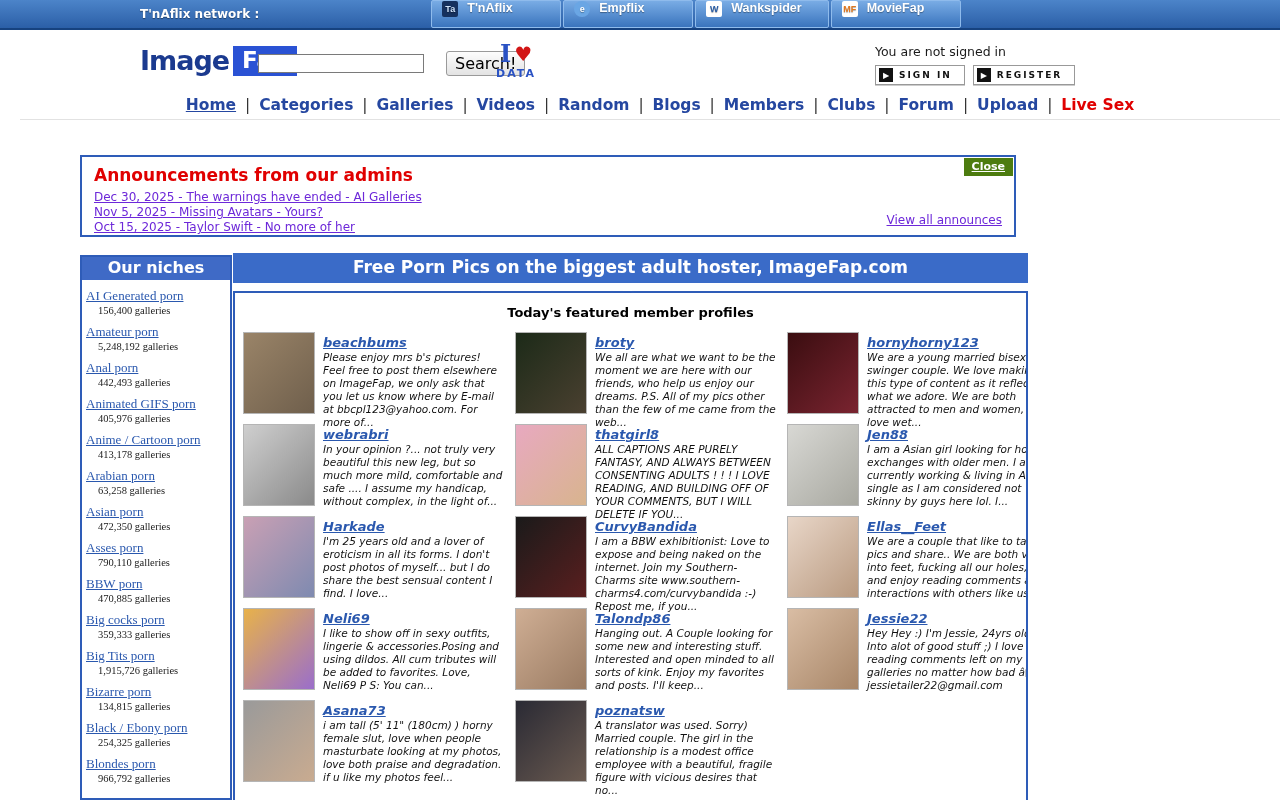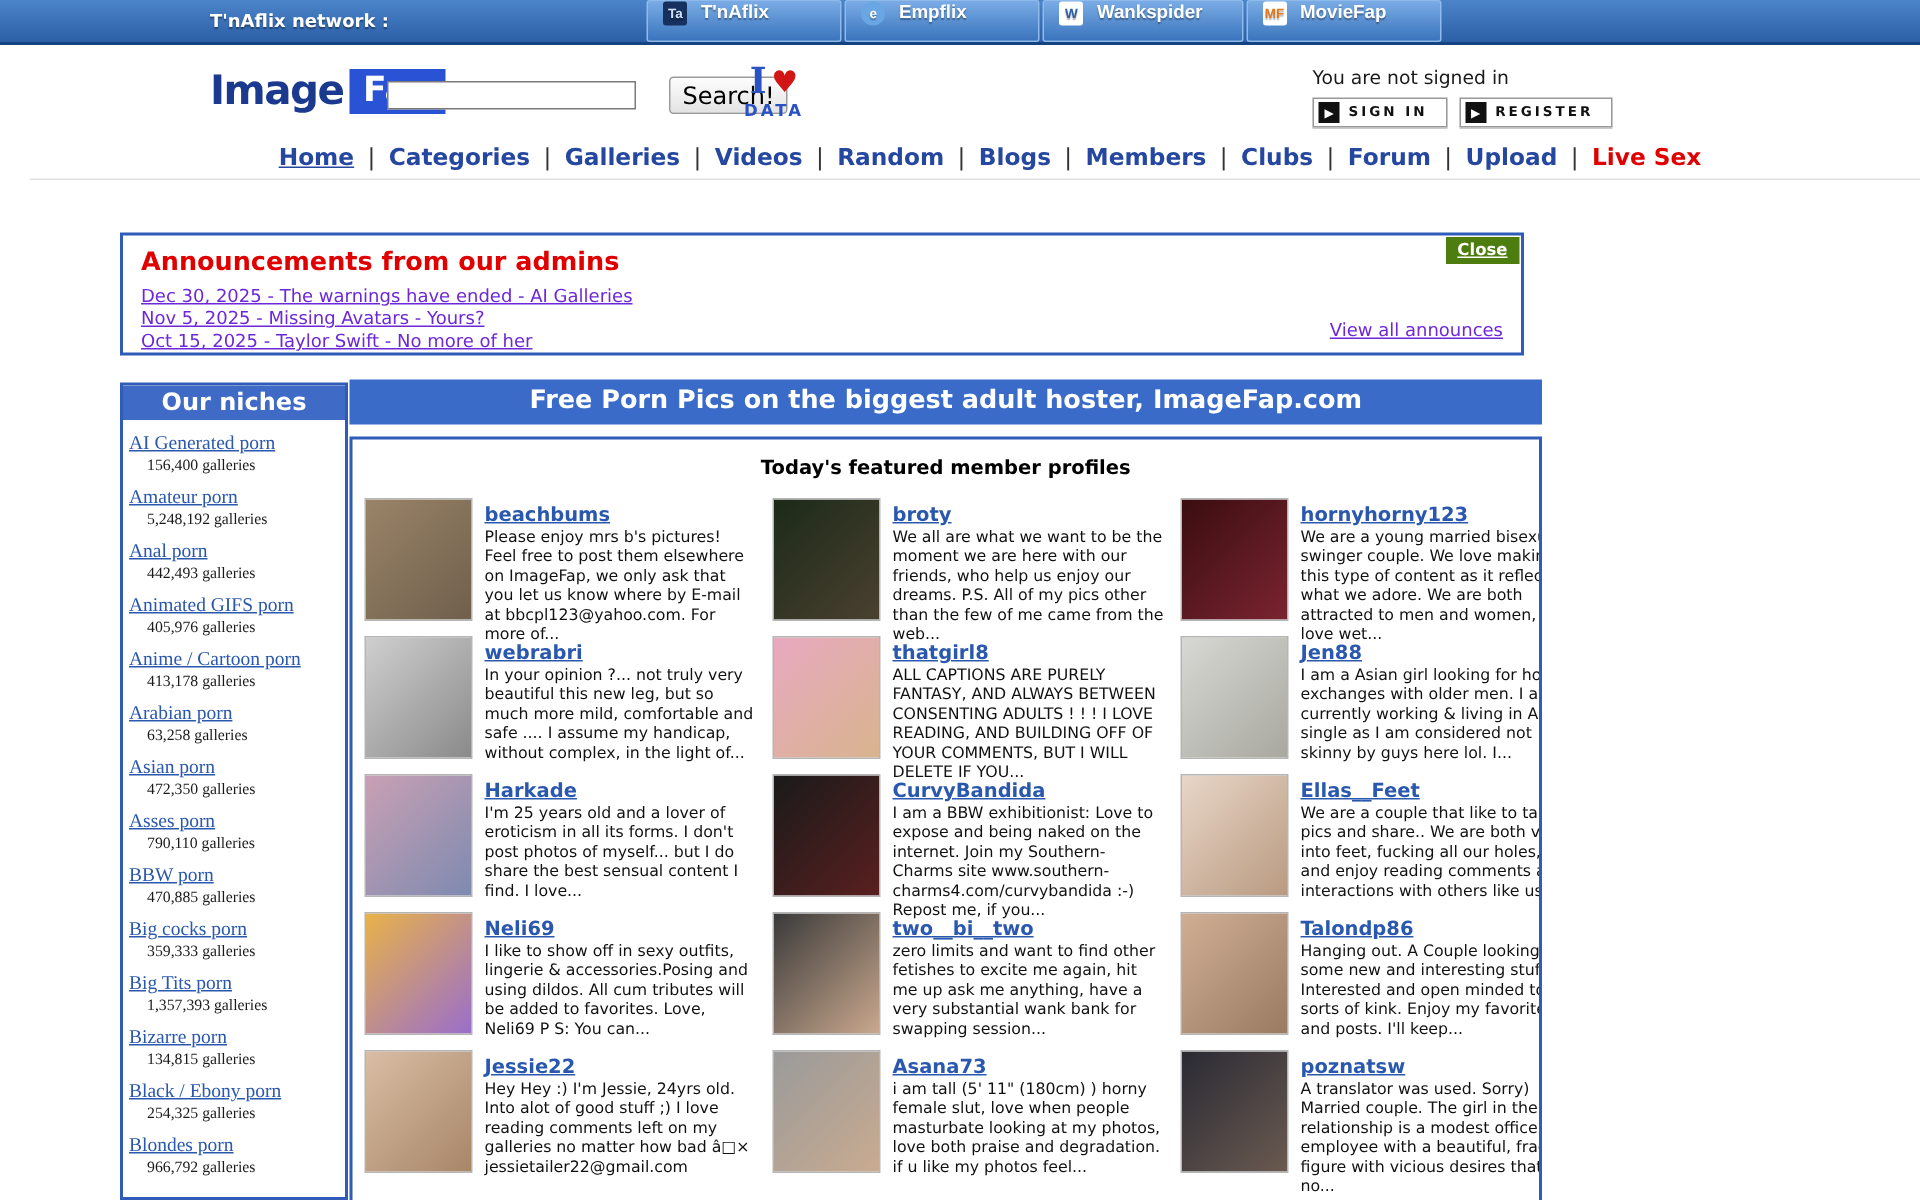--- a/index.html
+++ b/index.html
@@ -92,21 +92,21 @@
   .main { position:absolute; left:233px; top:253px; width:795px; height:444px; }
   .main-banner {
     background:#3a6bc8; color:#fff; font-weight:bold; font-size:17px;
     text-align:center; padding:4px 0 6px;
   }
   .featured-box {
     margin-top:8px; border:2px solid #2e5cb8; background:#fff;
     height:511px; overflow:hidden; padding:12px 6px 0;
   }
   .featured-title { text-align:center; font-weight:bold; font-size:13px; margin-bottom:12px; color:#000; }
-  .profiles { display:grid; grid-template-columns:repeat(3, 1fr); column-gap:6px; }
+  .profiles { display:grid; grid-template-columns:repeat(3, 1fr); column-gap:6px;font-style:italic; }
   .profile { display:flex; gap:8px; height:92px; padding:0 2px; }
   .thumb { width:72px; height:82px; flex-shrink:0; border:1px solid #b5b5b5; }
   .ptext { width:182px; }
   .puser { display:inline-block; font-size:13px; font-weight:bold; color:#2a58ae; text-decoration:underline; margin-bottom:1px; cursor:pointer; }
   .pdesc { font-size:10.5px; line-height:13px; color:#111; word-wrap:break-word; }
 </style>
 </head>
 <body>
 
 <div class="page">
@@ -215,21 +215,21 @@
         <div class="niche">
     <a>BBW porn</a>
     <div class="niche-count">470,885 galleries</div>
   </div>
         <div class="niche">
     <a>Big cocks porn</a>
     <div class="niche-count">359,333 galleries</div>
   </div>
         <div class="niche">
     <a>Big Tits porn</a>
-    <div class="niche-count">1,357,393 galleries</div>
+    <div class="niche-count">1,915,726 galleries</div>
   </div>
         <div class="niche">
     <a>Bizarre porn</a>
     <div class="niche-count">134,815 galleries</div>
   </div>
         <div class="niche">
     <a>Black / Ebony porn</a>
     <div class="niche-count">254,325 galleries</div>
   </div>
         <div class="niche">
@@ -308,27 +308,20 @@
     </div>
   </div>
           <div class="profile">
     <div class="thumb" style="background: linear-gradient(135deg, rgb(232, 178, 74), rgb(154, 110, 203));"></div>
     <div class="ptext">
       <a class="puser">Neli69</a>
       <div class="pdesc">I like to show off in sexy outfits, lingerie &amp; accessories.Posing and using dildos. All cum tributes will be added to favorites. Love, Neli69 P S: You can...</div>
     </div>
   </div>
           <div class="profile">
-    <div class="thumb" style="background: linear-gradient(135deg, rgb(58, 58, 58), rgb(202, 168, 142));"></div>
-    <div class="ptext">
-      <a class="puser">two__bi__two</a>
-      <div class="pdesc">zero limits and want to find other fetishes to excite me again, hit me up ask me anything, have a very substantial wank bank for swapping session...</div>
-    </div>
-  </div>
-          <div class="profile">
     <div class="thumb" style="background: linear-gradient(135deg, rgb(207, 174, 148), rgb(154, 123, 98));"></div>
     <div class="ptext">
       <a class="puser">Talondp86</a>
       <div class="pdesc">Hanging out. A Couple looking for some new and interesting stuff. Interested and open minded to all sorts of kink. Enjoy my favorites and posts. I'll keep...</div>
     </div>
   </div>
           <div class="profile">
     <div class="thumb" style="background: linear-gradient(135deg, rgb(217, 189, 164), rgb(168, 134, 104));"></div>
     <div class="ptext">
       <a class="puser">Jessie22</a>

